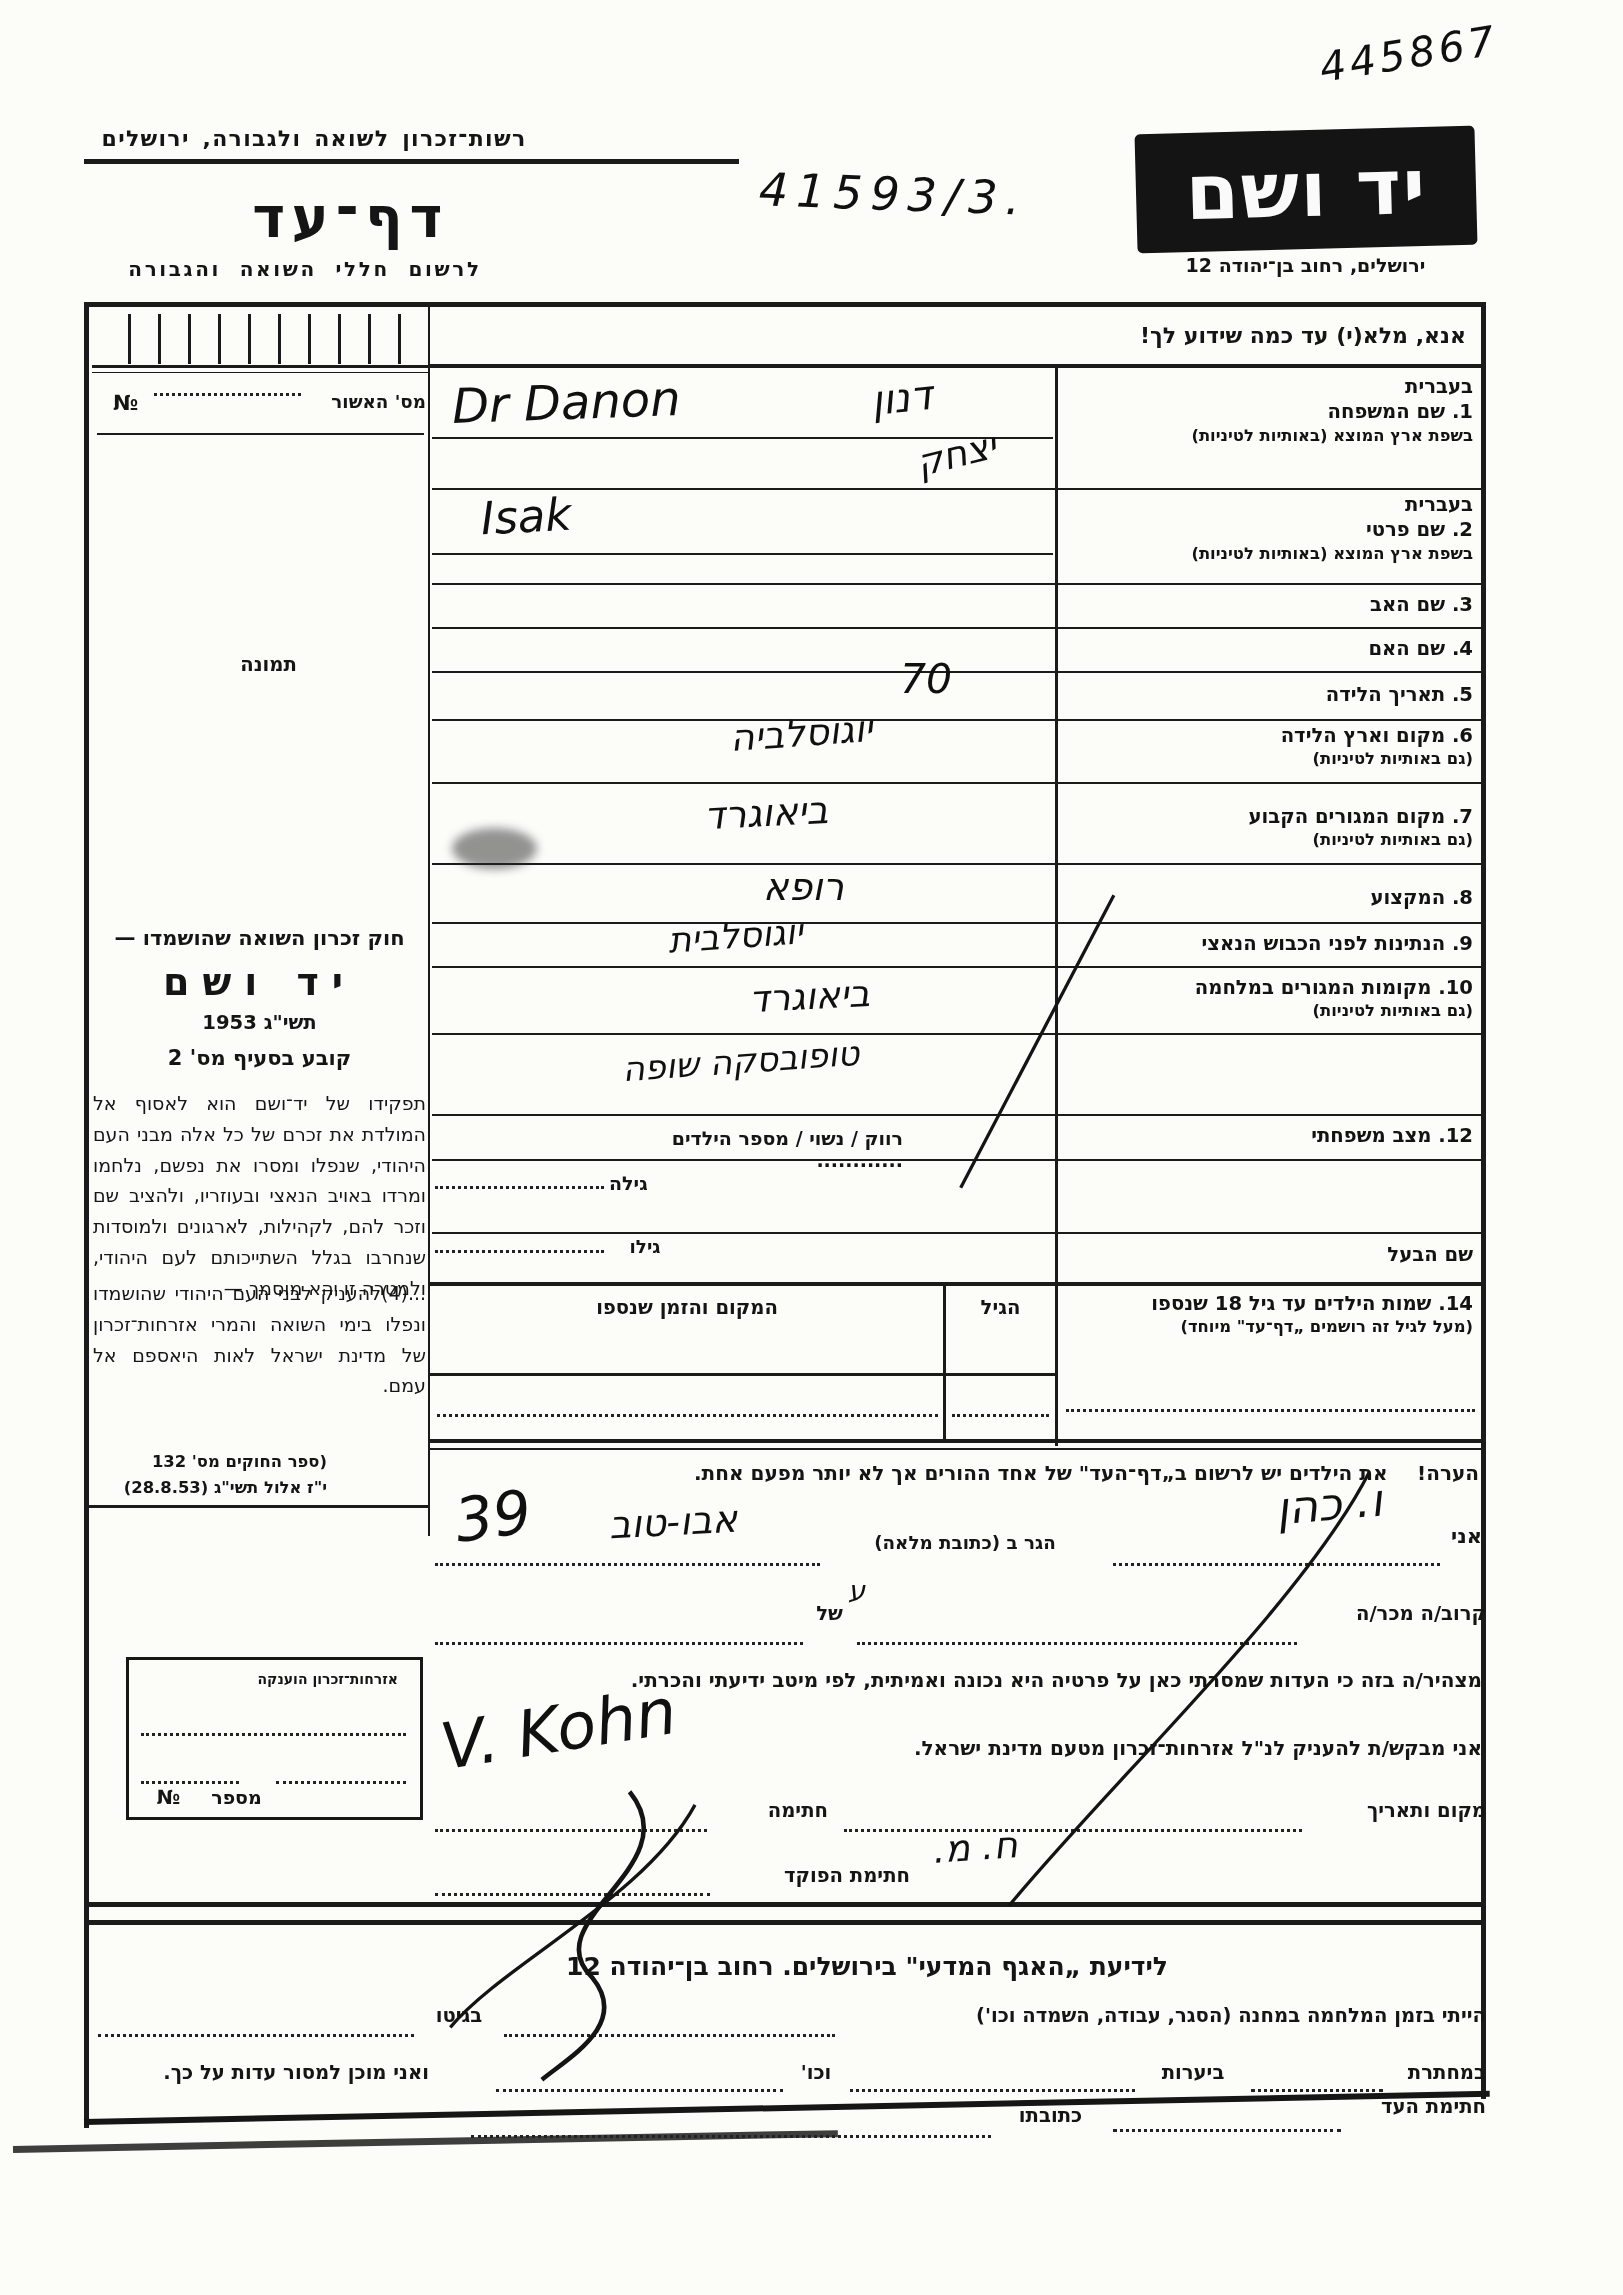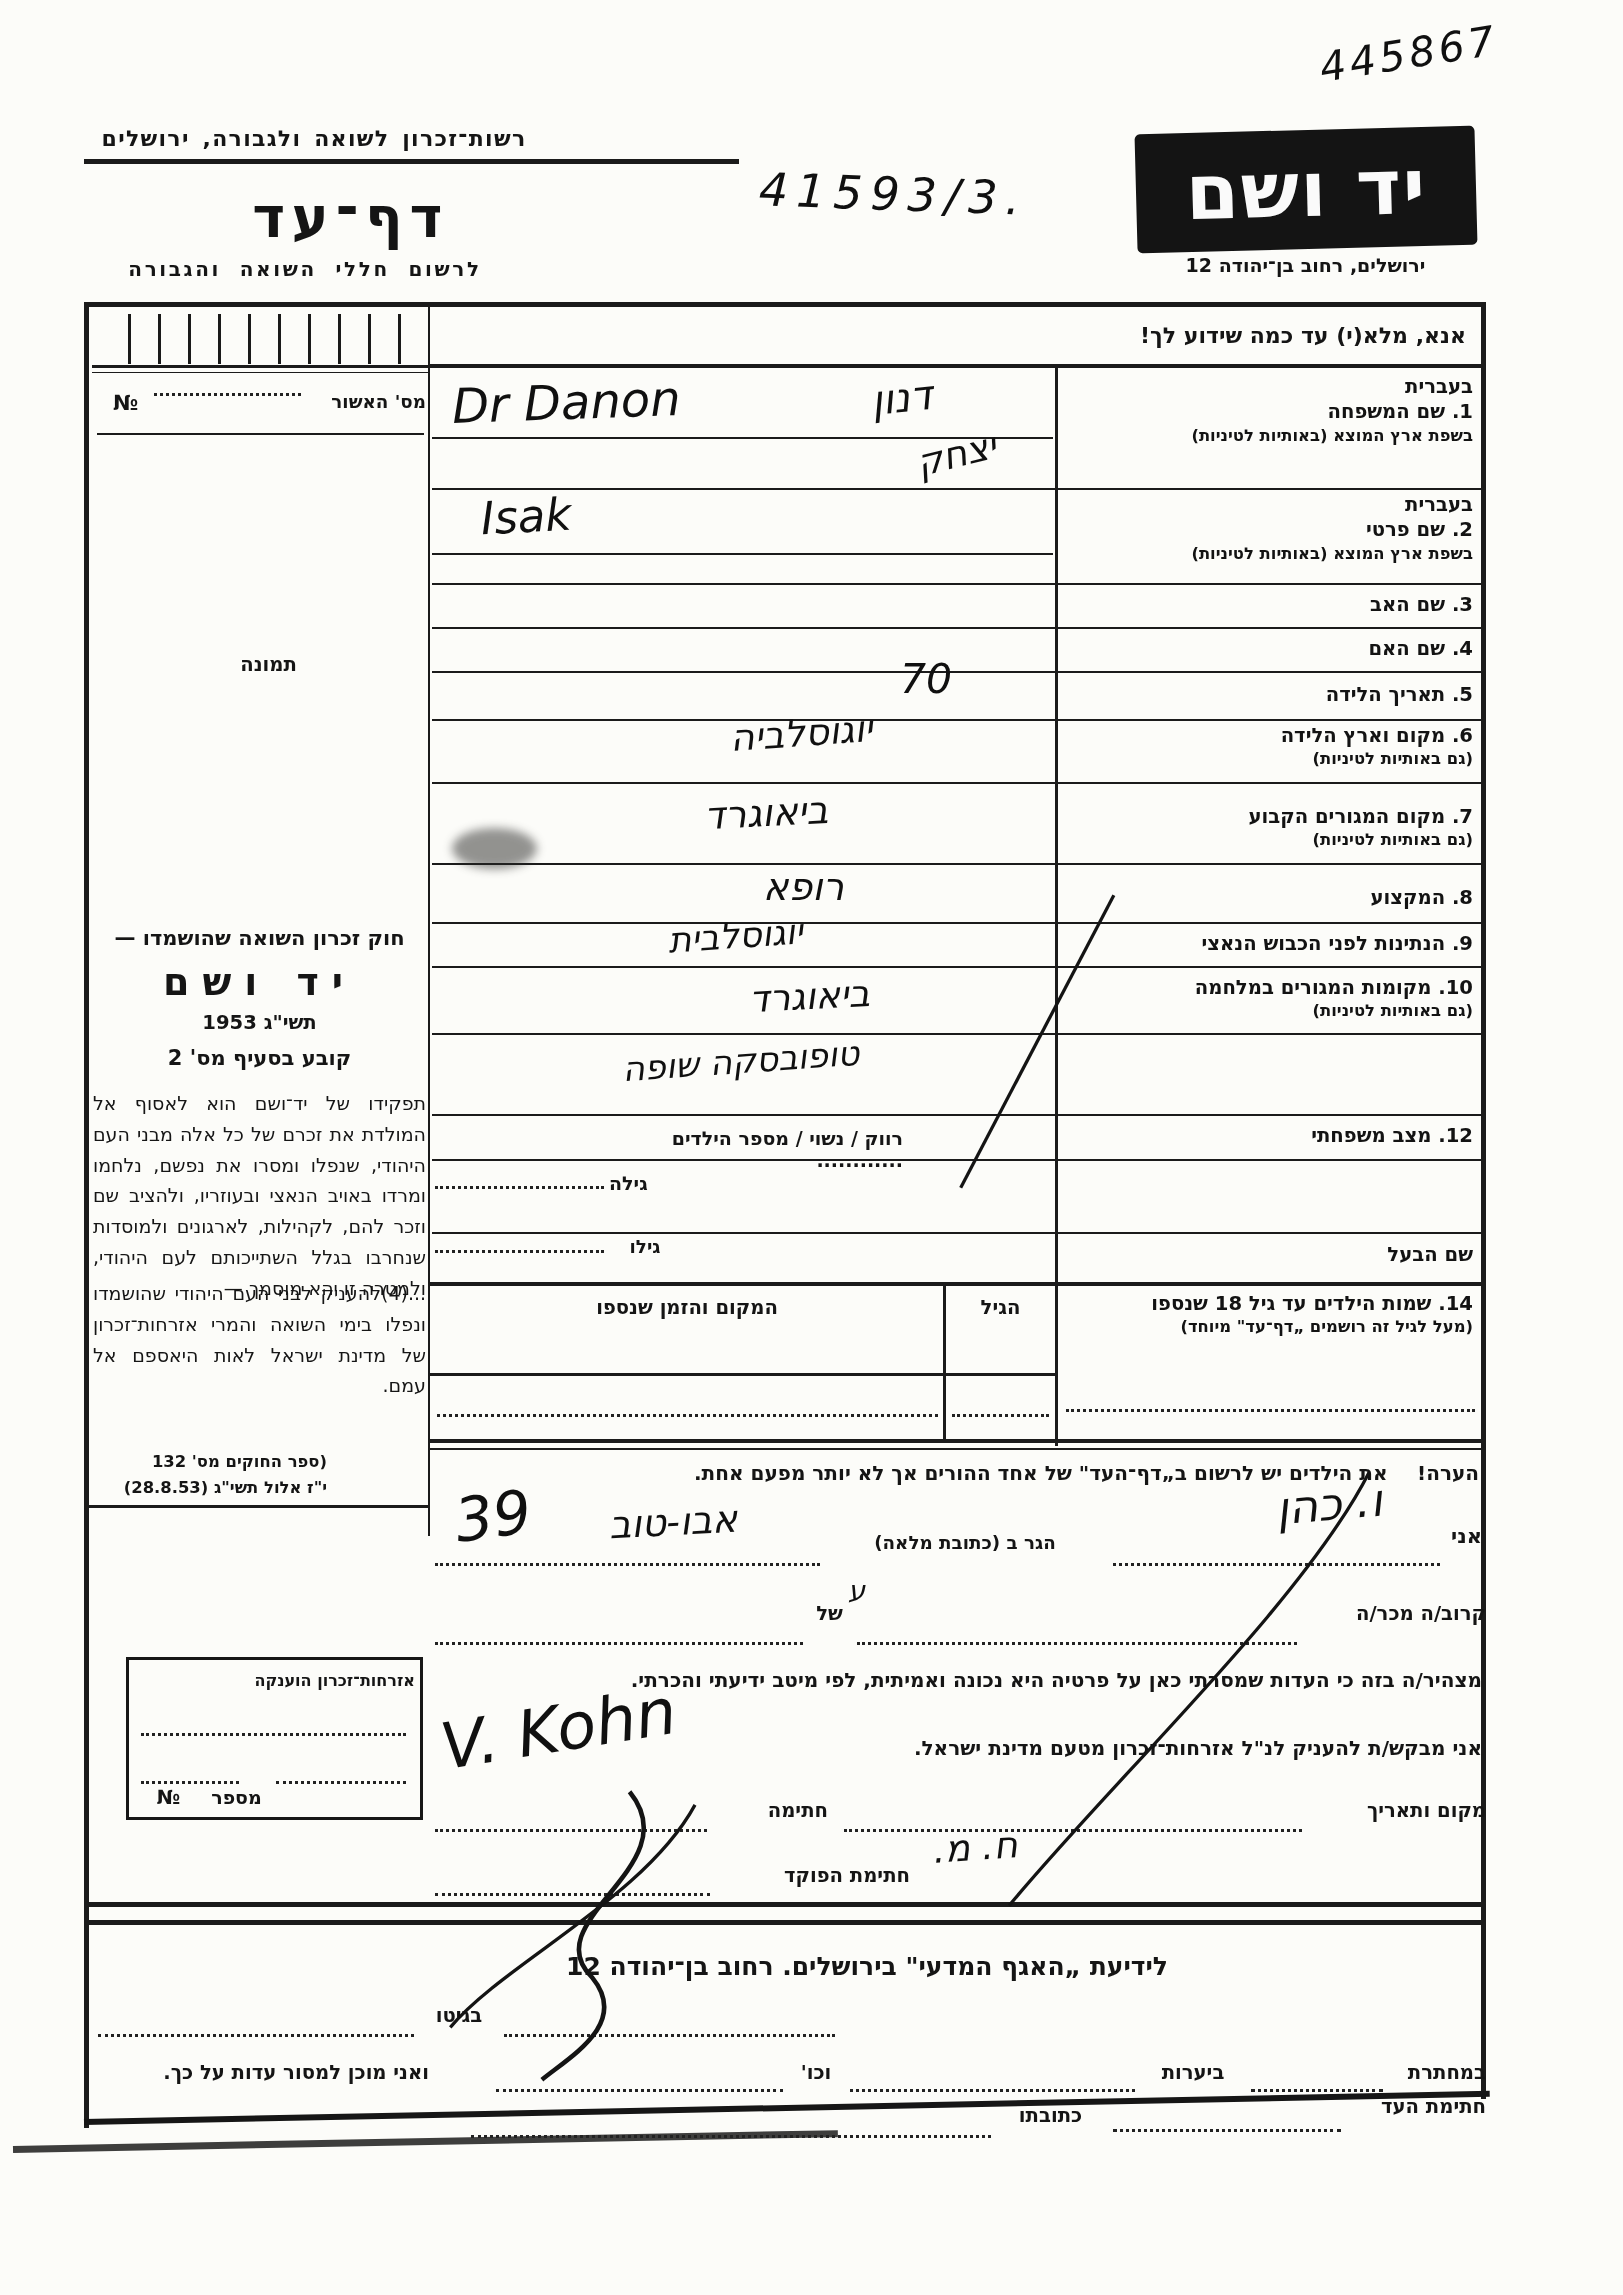--- a/index.html
+++ b/index.html
@@ -68,21 +68,21 @@
   <div class="abs rtl b ctr" style="left:92px;top:960px;width:335px;font-size:38px;letter-spacing:13px;">יד ושם</div>
   <div class="abs rtl b ctr" style="left:92px;top:1011px;width:335px;font-size:19.6px;">תשי"ג 1953</div>
   <div class="abs rtl b ctr" style="left:92px;top:1046px;width:335px;font-size:21px;">קובע בסעיף מס' 2</div>
   <div class="law" style="left:93px;top:1088px;width:333px;">תפקידו של יד־ושם הוא לאסוף אל המולדת את זכרם של כל אלה מבני העם היהודי, שנפלו ומסרו את נפשם, נלחמו ומרדו באויב הנאצי ובעוזריו, ולהציב שם וזכר להם, לקהילות, לארגונים ולמוסדות שנחרבו בגלל השתייכותם לעם היהודי, ולמטרה זו יהא מוסמך —</div>
   <div class="law" style="left:93px;top:1278px;width:333px;">...(4)להעניק לבני העם היהודי שהושמדו ונפלו בימי השואה והמרי אזרחות־זכרון של מדינת ישראל לאות היאספם אל עמם.</div>
   <div class="abs rtl rgt" style="left:98px;top:1452px;width:229px;font-size:16.4px;font-weight:bold;">(ספר החוקים מס' 132</div>
   <div class="abs rtl rgt" style="left:85px;top:1478px;width:242px;font-size:16.4px;font-weight:bold;">י"ז אלול תשי"ג (28.8.53)</div>
   <div class="hline" style="left:88px;top:1505px;width:340px;height:2.6px;"></div>
 
   <div class="box" style="left:126px;top:1657px;width:291px;height:157px;">
-    <div class="abs rtl rgt b" style="right:5px;top:10.5px;width:262px;font-size:16px;">אזרחות־זכרון הוענקה</div>
+    <div class="abs rtl rgt b" style="right:22px;top:10.5px;width:262px;font-size:14px;">אזרחות־זכרון הוענקה</div>
     <div class="dots" style="left:11.8px;top:73px;width:265px;"></div>
     <div class="dots" style="left:147px;top:121px;width:130px;"></div>
     <div class="dots" style="left:11.8px;top:121px;width:98px;"></div>
     <div class="abs rtl b" style="left:75px;top:126px;width:65px;font-size:19px;text-align:center;">מספר</div>
     <div class="abs b" style="left:27.5px;top:126px;font-size:19.6px;">№</div>
   </div>
 
   <div class="abs rtl rgt b" style="left:1067px;top:323px;width:399px;font-size:22px;">אנא, מלא(י) עד כמה שידוע לך!</div>
   <div class="hline" style="left:428px;top:364px;width:1056px;height:3.9px;"></div>
 
@@ -178,20 +178,21 @@
   <div class="dots" style="left:435px;top:1829px;width:272px;"></div>
 
   <div class="abs rtl b" style="left:720px;top:1864px;width:190px;font-size:19.6px;">חתימת הפוקד</div>
   <div class="dots" style="left:435px;top:1893px;width:275px;"></div>
 
   <div class="hline" style="left:88px;top:1902px;width:1397px;height:4.6px;"></div>
   <div class="hline" style="left:88px;top:1920px;width:1397px;height:4.6px;"></div>
 
   <div class="abs rtl b ctr" style="left:458px;top:1952px;width:818px;font-size:25px;">לידיעת „האגף המדעי" בירושלים.  רחוב בן־יהודה 12</div>
 
+  <div class="abs rtl rgt b" style="left:838px;top:2004px;width:648px;font-size:19.6px;">הייתי בזמן המלחמה במחנה (הסגר, עבודה, השמדה וכו')</div>
   <div class="dots" style="left:504px;top:2034px;width:331px;"></div>
   <div class="abs rtl b" style="left:418px;top:2004px;width:82px;font-size:19.6px;text-align:center;">בגיטו</div>
   <div class="dots" style="left:98px;top:2034px;width:316px;"></div>
 
   <div class="abs rtl b" style="left:1388px;top:2061px;width:98px;font-size:19.6px;">במחתרת</div>
   <div class="dots" style="left:1251px;top:2089px;width:132px;"></div>
   <div class="abs rtl b" style="left:1138px;top:2061px;width:110px;font-size:19.6px;text-align:center;">ביערות</div>
   <div class="dots" style="left:850px;top:2089px;width:285px;"></div>
   <div class="abs rtl b" style="left:785px;top:2061px;width:62px;font-size:19.6px;text-align:center;">וכו'</div>
   <div class="dots" style="left:496px;top:2089px;width:287px;"></div>

